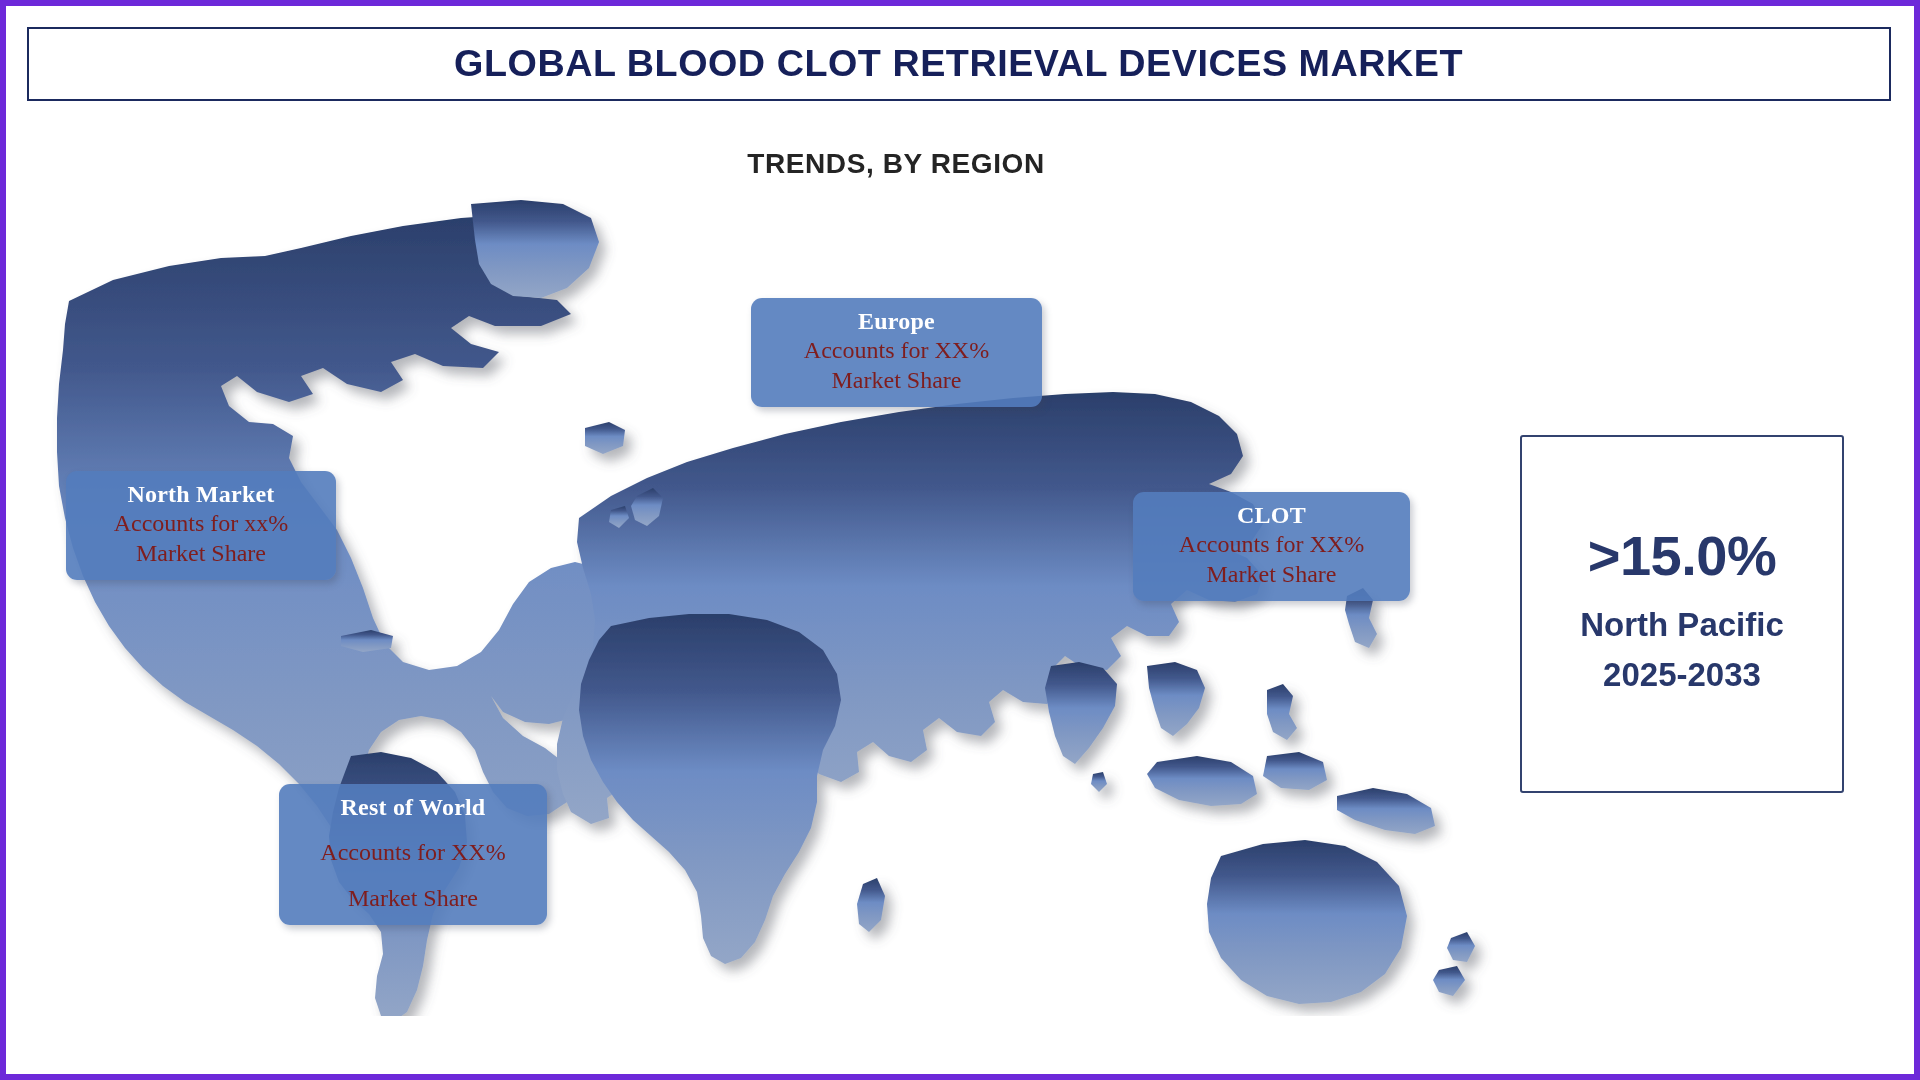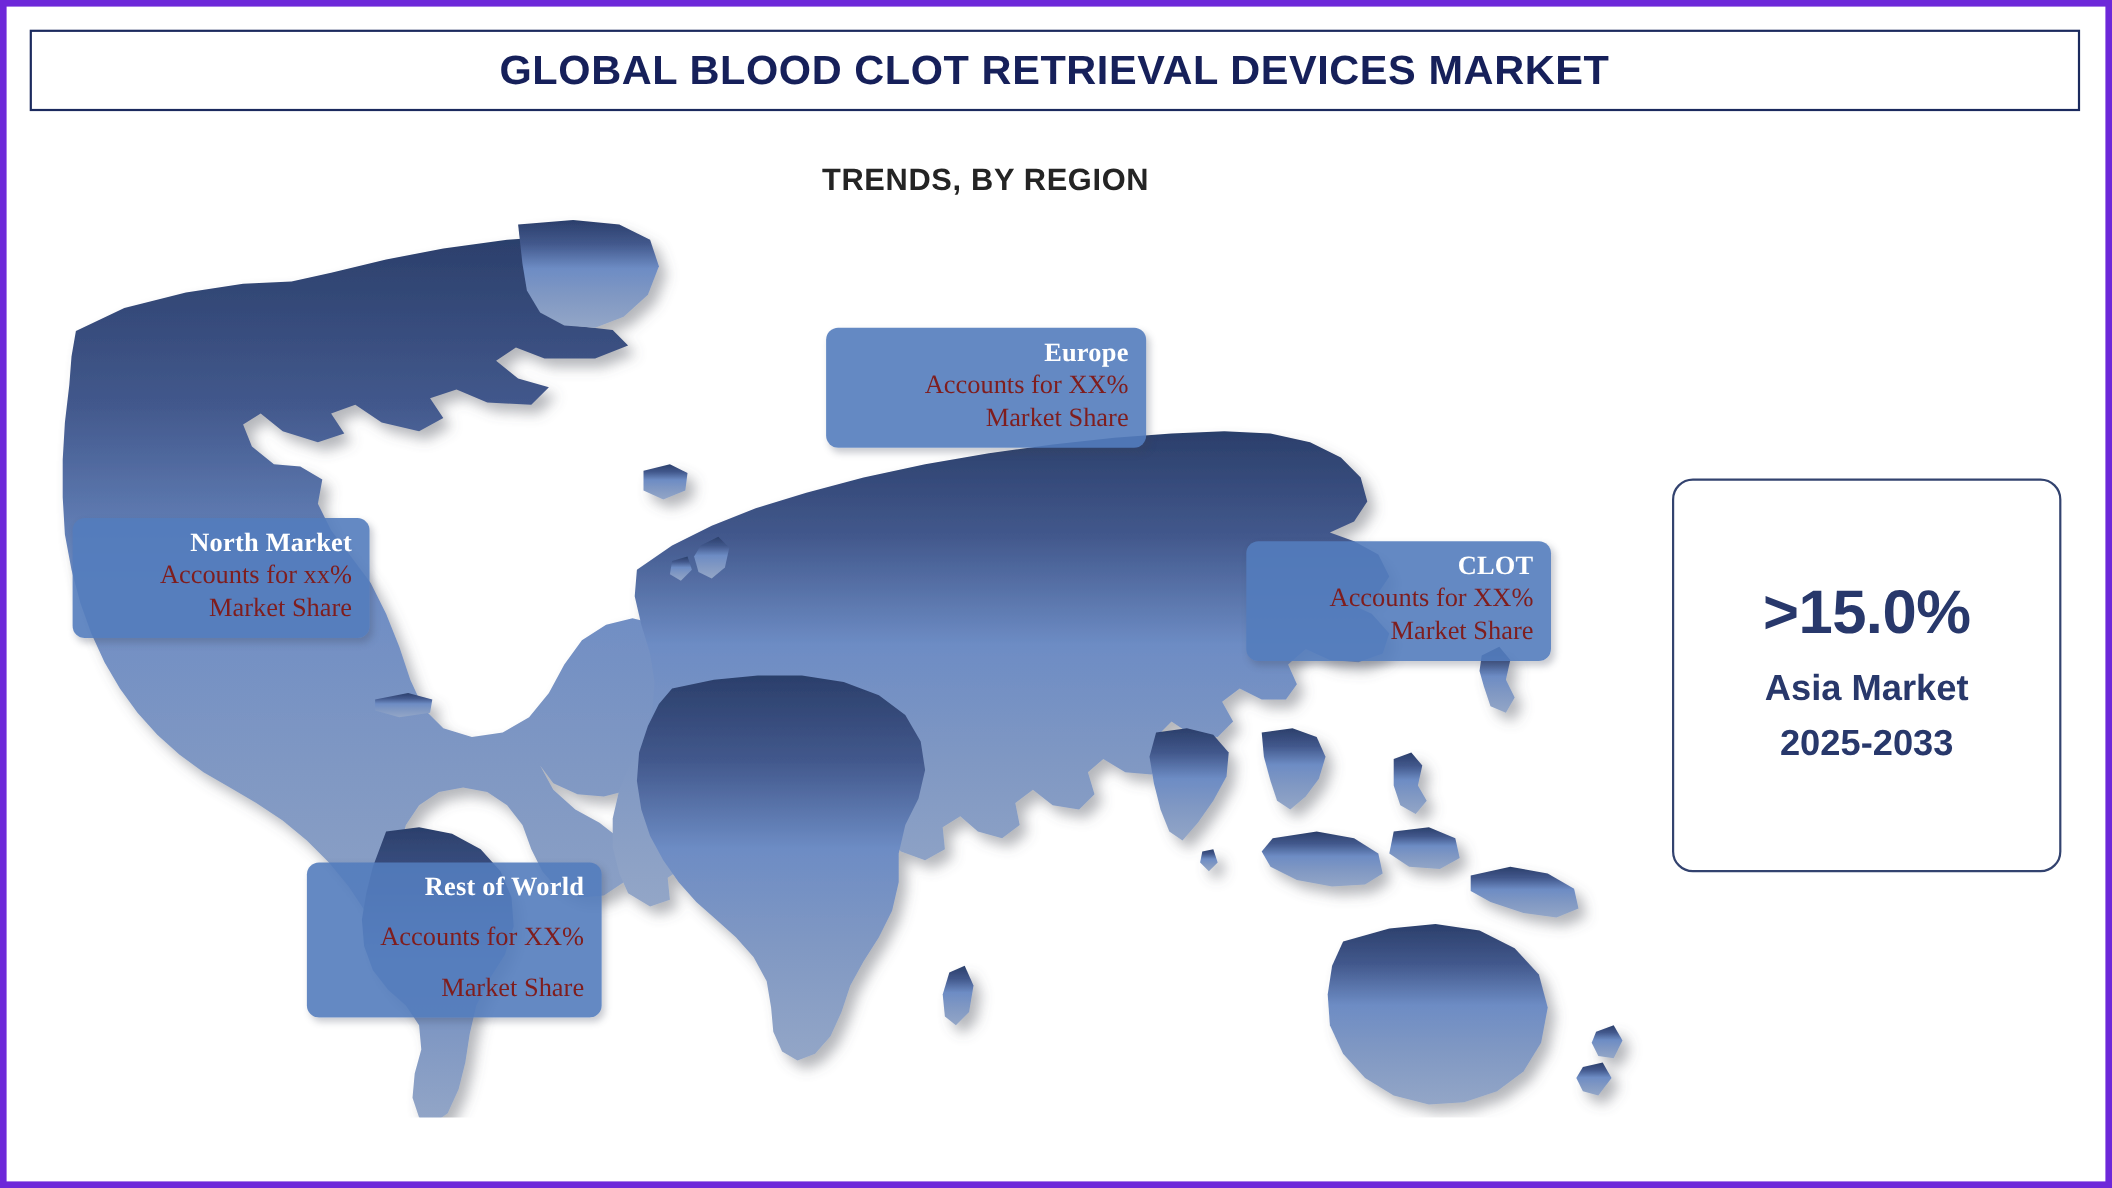--- a/index.html
+++ b/index.html
@@ -69,21 +69,21 @@
   }
   #map-svg { width: 100%; height: 100%; display: block; }
 
   
   .region-chip {
     position: absolute;
     border-radius: 11px;
     background: rgba(83, 124, 188, 0.90);
     box-shadow: 3px 4px 7px rgba(60, 70, 90, 0.28);
     color: #ffffff;
-    text-align: right;
+    text-align: center;
     font-family: "Liberation Serif", serif;
     padding: 9px 16px 12px 16px;
     display: flex;
     flex-direction: column;
     justify-content: center;
   }
   .region-chip .chip-title {
     font-weight: 700;
     font-size: 24px;
     line-height: 1.22;
@@ -99,24 +99,24 @@
   #chip-north-america { left: 60px;   top: 465px; width: 270px; }
   #chip-europe        { left: 745px;  top: 292px; width: 291px; }
   #chip-apac          { left: 1127px; top: 486px; width: 277px; }
   #chip-rest-of-world { left: 273px;  top: 778px; width: 268px; gap: 16px; }
 
   
   #cagr-box {
     position: absolute;
     left: 1514px;
     top: 429px;
-    width: 354px;
+    width: 324px;
     height: 358px;
     border: 2px solid #33436f;
-    border-radius: 19px;
+    border-radius: 3px;
     background: #ffffff;
     display: flex;
     flex-direction: column;
     align-items: center;
     justify-content: center;
     padding: 10px 12px;
   }
   #cagr-value {
     font-family: "Liberation Sans", sans-serif;
     font-weight: 700;
@@ -266,17 +266,17 @@
   </div>
 
   <div id="chip-rest-of-world" class="region-chip">
     <div class="chip-title">Rest of World</div>
     <div class="chip-line">Accounts for XX%</div>
     <div class="chip-line">Market Share</div>
   </div>
 
   <div id="cagr-box">
     <div id="cagr-value">&gt;15.0%</div>
-    <div class="cagr-line">Asia Market</div>
+    <div class="cagr-line">North Pacific</div>
     <div class="cagr-line">2025-2033</div>
   </div>
 
 </div>
 
 </body></html>

